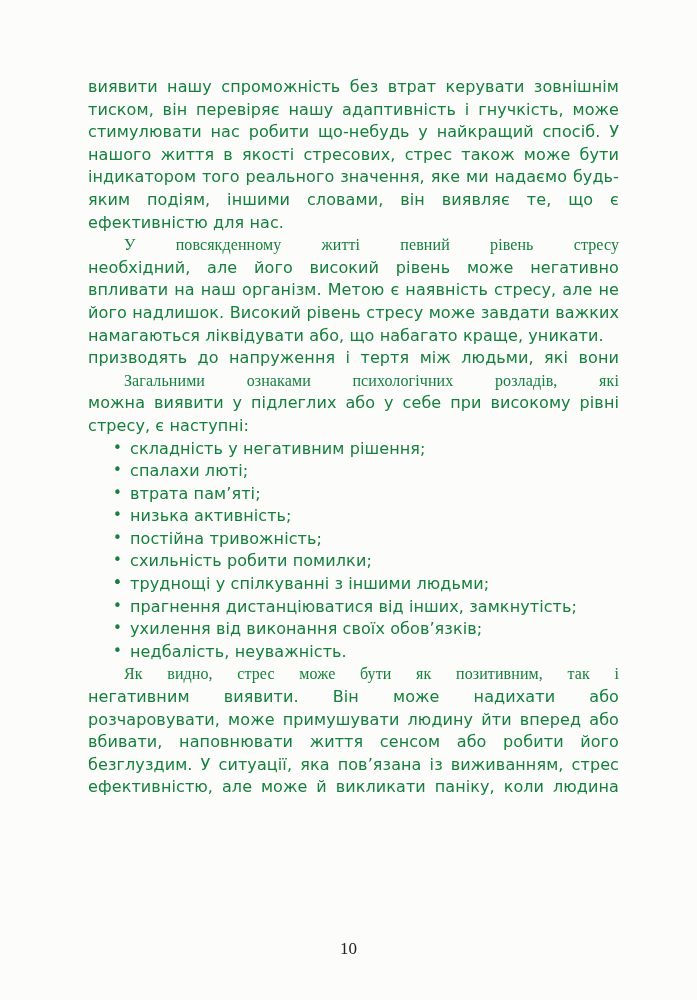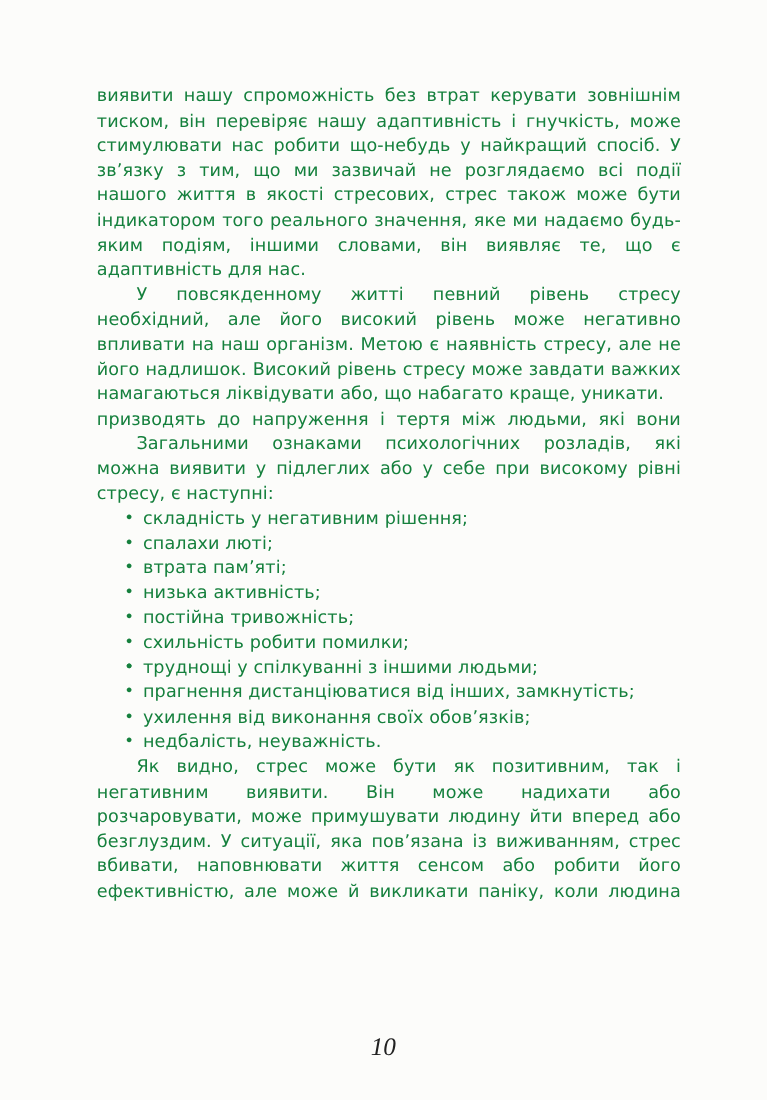--- a/index.html
+++ b/index.html
@@ -30,57 +30,56 @@
     text-align-last: justify;
     text-justify: inter-word;
     white-space: normal;
   }
   .line.last {
     text-align: left;
     text-align-last: left;
   }
   .line.indent {
     text-indent: 36px;
+    font-family: Liberation Serif, serif;
   }
   .bullets { margin: 0; }
   .bullet-line {
     position: relative;
     padding-left: 42px;
   }
   .dot {
     position: absolute;
     left: 25px;
     top: -1px;
     font-size: 15px;
   }
   .page-number {
     position: absolute;
     top: 939px;
     left: 0;
     width: 697px;
     text-align: center;
     font-family: "Liberation Serif", "DejaVu Serif", serif;
-    font-size: 23px;
+    font-size: 17px;
     color: #222222;
-    font-style: italic;
   }
 </style>
 </head>
 <body>
 
 <div class="page-content">
     <div class="para">
       <div class="line">виявити нашу спроможність без втрат керувати зовнішнім</div>
       <div class="line">тиском, він перевіряє нашу адаптивність і гнучкість, може</div>
       <div class="line">стимулювати нас робити що-небудь у найкращий спосіб. У</div>
-      <div class="line">зв’язку з тим, що ми зазвичай не розглядаємо всі події</div>
       <div class="line">нашого життя в якості стресових, стрес також може бути</div>
       <div class="line">індикатором того реального значення, яке ми надаємо будь-</div>
       <div class="line">яким подіям, іншими словами, він виявляє те, що є</div>
-      <div class="line last">адаптивність для нас.</div>
+      <div class="line last">ефективністю для нас.</div>
     </div>
     <div class="para">
       <div class="line indent">У повсякденному житті певний рівень стресу</div>
       <div class="line">необхідний, але його високий рівень може негативно</div>
       <div class="line">впливати на наш організм. Метою є наявність стресу, але не</div>
       <div class="line">його надлишок. Високий рівень стресу може завдати важких</div>
       <div class="line last">намагаються ліквідувати або, що набагато краще, уникати.</div>
       <div class="line">призводять до напруження і тертя між людьми, які вони</div>
     </div>
     <div class="para">
@@ -98,19 +97,19 @@
       <div class="bullet-line"><span class="dot">•</span></div>
       <div class="bullet-line"><span class="dot">•</span><span class="btext">труднощі у спілкуванні з іншими людьми;</span></div>
       <div class="bullet-line"><span class="dot">•</span><span class="btext">прагнення дистанціюватися від інших, замкнутість;</span></div>
       <div class="bullet-line"><span class="dot">•</span><span class="btext">ухилення від виконання своїх обов’язків;</span></div>
       <div class="bullet-line"><span class="dot">•</span><span class="btext">недбалість, неуважність.</span></div>
     </div>
     <div class="para">
       <div class="line indent">Як видно, стрес може бути як позитивним, так і</div>
       <div class="line">негативним виявити. Він може надихати або</div>
       <div class="line">розчаровувати, може примушувати людину йти вперед або</div>
+      <div class="line">вбивати, наповнювати життя сенсом або робити його</div>
       <div class="line">безглуздим. У ситуації, яка пов’язана із виживанням, стрес</div>
-      <div class="line">вбивати, наповнювати життя сенсом або робити його</div>
       <div class="line">ефективністю, але може й викликати паніку, коли людина</div>
     </div>
   </div>
 
 <div class="page-number">10</div>
 
 </body></html>

